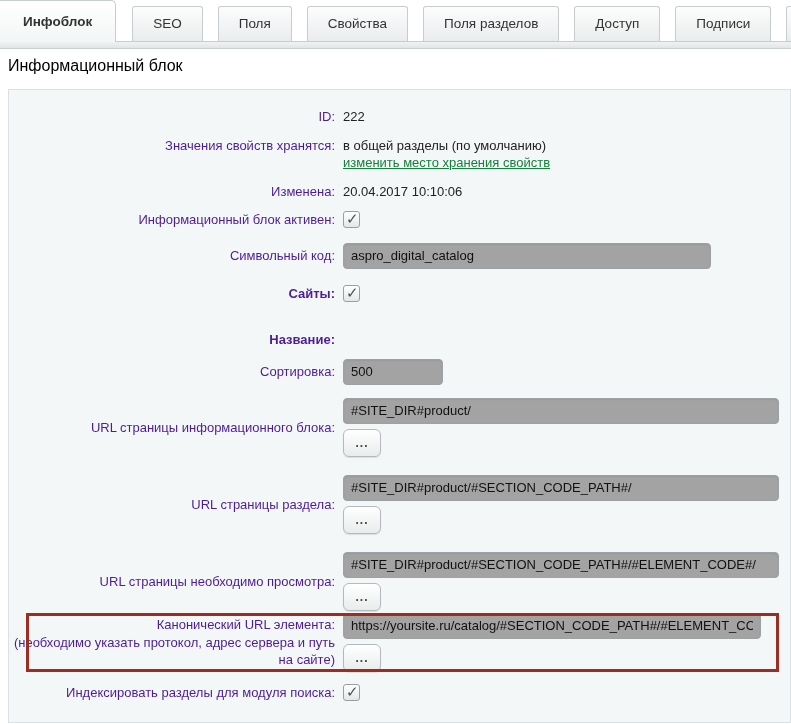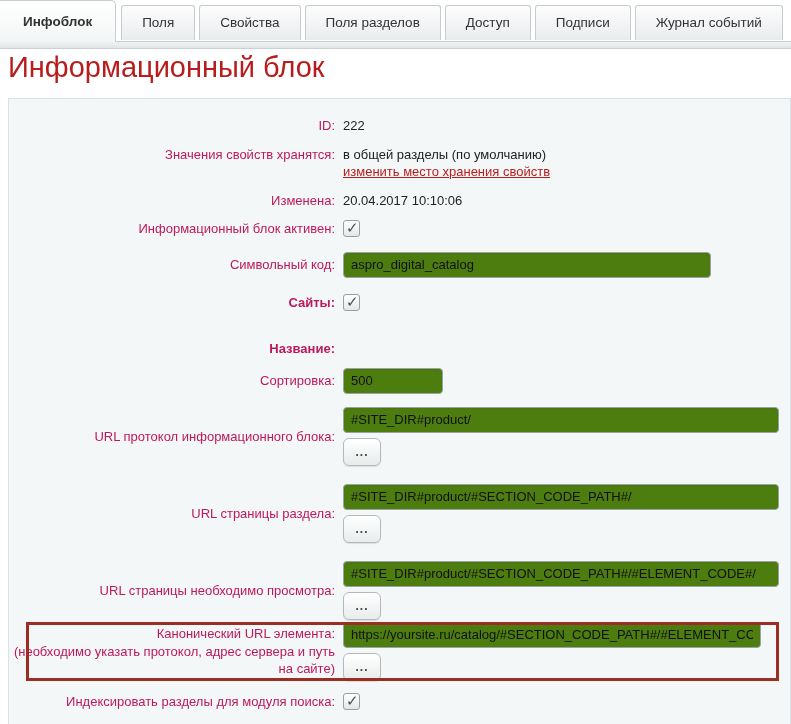--- a/index.html
+++ b/index.html
@@ -7,24 +7,25 @@
   body {
     background: #fff;
     font-family: "Liberation Sans", sans-serif;
     font-size: 13px;
     color: #2b2b2b;
   }
 
   
   .tabs {
     display: flex;
-    align-items: flex-start;
+    align-items: center;
     background: #fff;
     position: relative;
     z-index: 2;
+    gap: 11px;
   }
   .tab {
     margin: 5px 2px 0 2px;
     height: 35px;
     line-height: 34px;
     padding: 0 20px;
     background: linear-gradient(#fdfdfd, #e9eced);
     border: 1px solid #c6cdd0;
     border-bottom: none;
     border-radius: 3px 3px 0 0;
@@ -50,24 +51,24 @@
     height: 8px;
     background: linear-gradient(#f0f3f3, #e1e5e6);
     border-top: 1px solid #c6cdd0;
     border-bottom: 1px solid #cbd0d2;
     position: relative;
     z-index: 1;
   }
 
   
   .page-title {
-    font-size: 29px;
+    font-size: 16px;
     font-weight: 400;
-    color: #b91c1c;
-    margin: 2px 8px 14px 8px;
+    color: #000000;
+    margin: 8px 8px 14px 8px;
   }
 
   
   .panel {
     margin-left: 8px;
     border: 1px solid #dce1e3;
     background: #f4f7f7;
     padding: 18px 0 10px 0;
     min-height: 620px;
   }
@@ -75,36 +76,36 @@
     display: flex;
     align-items: center;
     margin-bottom: 11px;
   }
   .row.top { align-items: flex-start; }
   .lbl {
     width: 334px;
     flex: none;
     text-align: right;
     padding-right: 8px;
-    color: #be185d;
+    color: #4c1d95;
     line-height: 1.35;
   }
   .lbl.bold { font-weight: bold; }
   .val { line-height: 1.35; color: #222; }
-  a.chg-link { color: #b91c1c; text-decoration: underline; cursor: pointer; }
+  a.chg-link { color: #15803d; text-decoration: underline; cursor: pointer; }
 
   .txt {
     height: 26px;
     border: 1px solid #9aa2a6;
     border-radius: 4px;
     padding: 2px 7px;
     font-size: 13px;
     font-family: "Liberation Sans", sans-serif;
     color: #111;
-    background: #4d7c0f;
+    background: #a3a3a3;
     box-shadow: inset 0 1px 2px rgba(0,0,0,0.06);
   }
   .w-code  { width: 368px; }
   .w-name  { width: 420px; }
   .w-sort  { width: 100px; }
   .w-url   { width: 436px; }
   .w-canon { width: 418px; }
 
   .cb {
     display: inline-block;
@@ -149,20 +150,21 @@
     top: 0; bottom: 0; left: 17px; right: 11px;
     border: 3px solid #9b2d23;
     pointer-events: none;
   }
 </style>
 </head>
 <body>
 
 <div class="tabs">
   <div class="tab active">Инфоблок</div>
+  <div class="tab">SEO</div>
   <div class="tab">Поля</div>
   <div class="tab">Свойства</div>
   <div class="tab">Поля разделов</div>
   <div class="tab">Доступ</div>
   <div class="tab">Подписи</div>
   <div class="tab">Журнал событий</div>
 </div>
 <div class="tab-strip"></div>
 
 <h1 class="page-title">Информационный блок</h1>
@@ -205,21 +207,21 @@
   <div class="row" style="margin-bottom:10px">
     <div class="lbl bold">Название:</div>
   </div>
 
   <div class="row" style="margin-bottom:13px">
     <div class="lbl">Сортировка:</div>
     <input type="text" class="txt w-sort" value="500" style="">
   </div>
 
   <div class="row url-block">
-    <div class="lbl">URL протокол информационного блока:</div>
+    <div class="lbl">URL страницы информационного блока:</div>
     <div class="val-group">
       <input type="text" class="txt w-url" value="#SITE_DIR#product/" style="">
       <button class="dots">...</button>
     </div>
   </div>
 
   <div class="row url-block">
     <div class="lbl">URL страницы раздела:</div>
     <div class="val-group">
       <input type="text" class="txt w-url" value="#SITE_DIR#product/#SECTION_CODE_PATH#/" style="">

